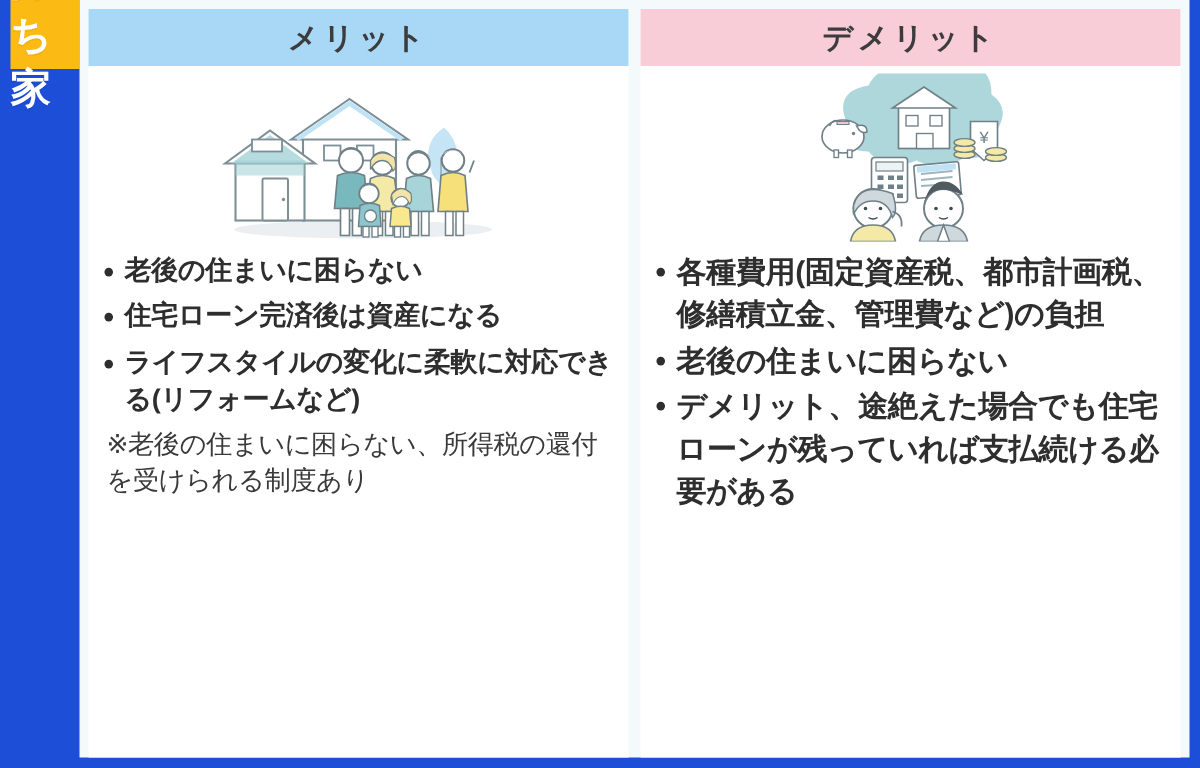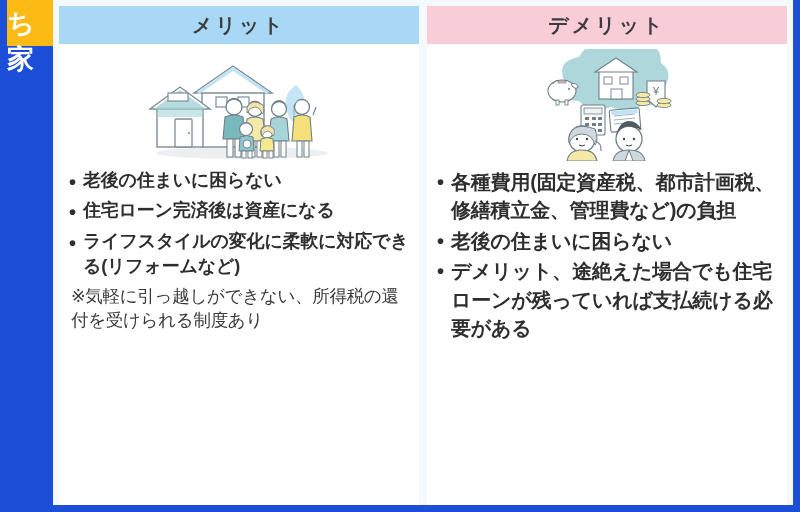--- a/index.html
+++ b/index.html
@@ -203,21 +203,21 @@
           <span class="item-text">老後の住まいに困らない</span>
         </div>
         <div class="list-item">
           <span class="bullet">•</span>
           <span class="item-text">住宅ローン完済後は資産になる</span>
         </div>
         <div class="list-item">
           <span class="bullet">•</span>
           <span class="item-text">ライフスタイルの変化に柔軟に対応できる(リフォームなど)</span>
         </div>
-        <div class="note">※気軽に引っ越しができない、所得税の還付を受けられる制度あり</div>
+        <div class="note">※老後の住まいに困らない、所得税の還付を受けられる制度あり</div>
       </div>
     </div>
 
     <div class="col col-demerit">
 
       <div class="col-header">
         <span class="col-header-text">デメリット</span>
       </div>
 
       <div class="illustration">

